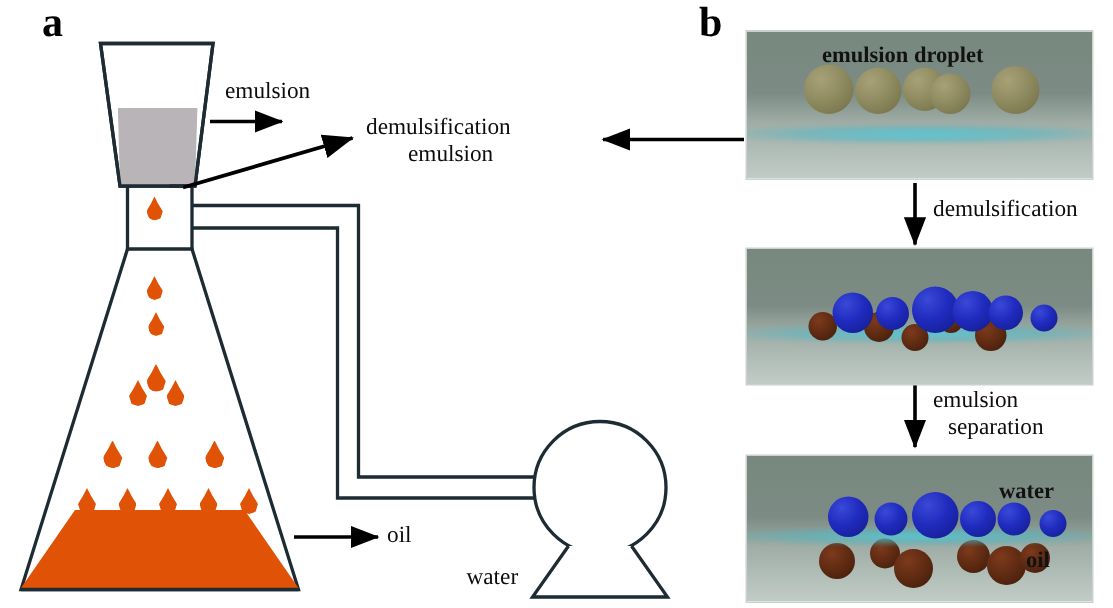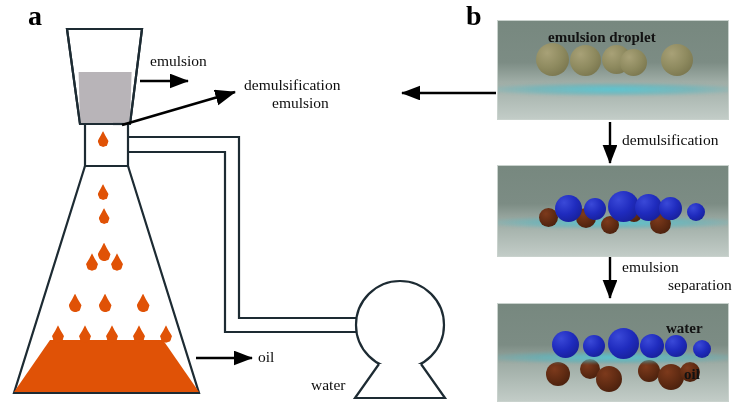--- a/index.html
+++ b/index.html
@@ -139,21 +139,21 @@
       <div class="sph blue" style="left: 57px; top: 29px; width: 27px; height: 27px;"></div>
       <div class="sph blue" style="left: 86px; top: 32px; width: 22px; height: 22px;"></div>
       <div class="sph blue" style="left: 110px; top: 25px; width: 31px; height: 31px;"></div>
       <div class="sph blue" style="left: 137px; top: 28px; width: 27px; height: 27px;"></div>
       <div class="sph blue" style="left: 161px; top: 31px; width: 23px; height: 23px;"></div>
       <div class="sph blue" style="left: 189px; top: 37px; width: 18px; height: 18px;"></div>
     </div>
 </div>
 
 <div class="lbl" style="left:622px;top:258px;">emulsion</div>
-<div class="lbl" style="left:632px;top:276px;margin-left:36px;">separation</div>
+<div class="lbl" style="left:632px;top:276px;">separation</div>
 
 <div class="photo" style="left:497px;top:303px;width:232px;height:99px;">
   <div class="bg"></div>
   <div id="sph-bot-brown">
       <div class="sph brown" style="left: 48px; top: 58px; width: 24px; height: 24px;"></div>
       <div class="sph brown" style="left: 82px; top: 55px; width: 20px; height: 20px;"></div>
       <div class="sph brown" style="left: 98px; top: 62px; width: 26px; height: 26px;"></div>
       <div class="sph brown" style="left: 140px; top: 56px; width: 22px; height: 22px;"></div>
       <div class="sph brown" style="left: 160px; top: 60px; width: 26px; height: 26px;"></div>
       <div class="sph brown" style="left: 182px; top: 58px; width: 20px; height: 20px;"></div>

